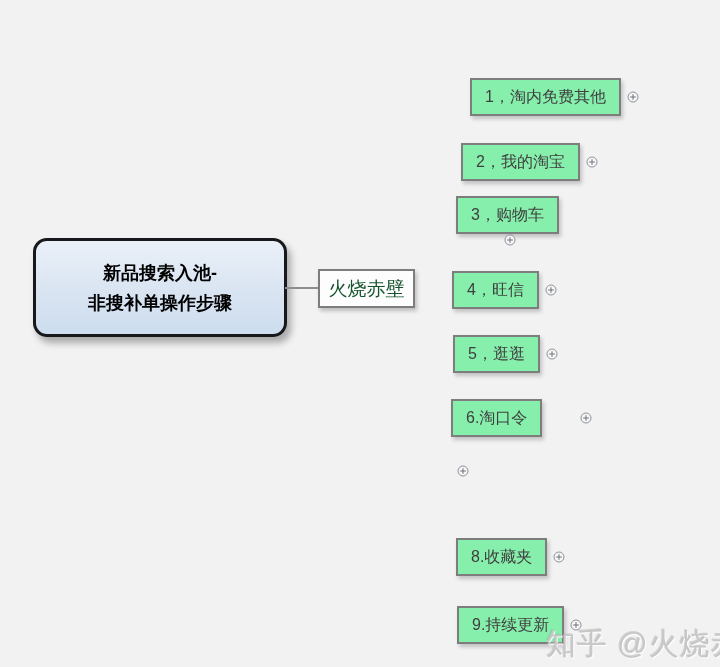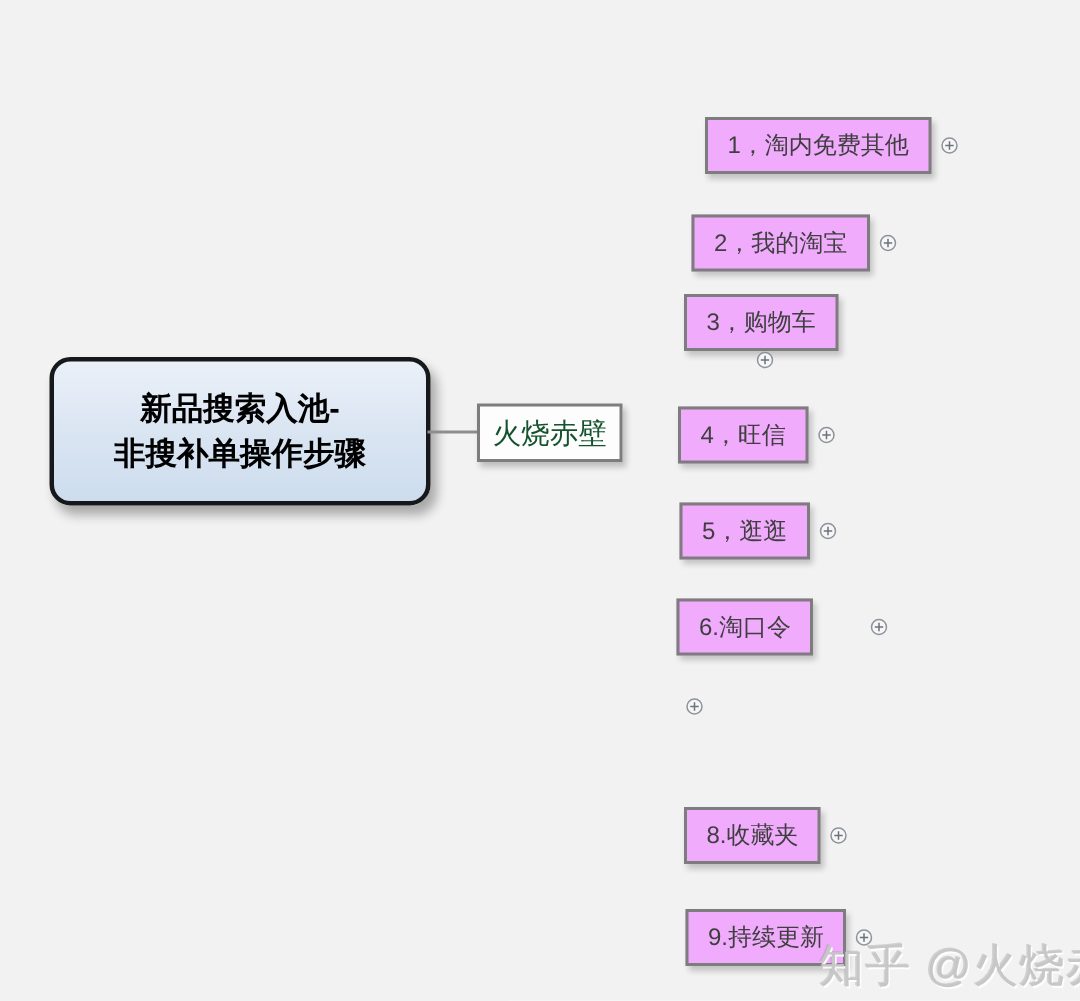--- a/index.html
+++ b/index.html
@@ -29,21 +29,21 @@
     border: 3px solid #16181c;
     border-radius: 14px;
     box-shadow: 4px 6px 7px rgba(0,0,0,0.30);
     display: flex;
     flex-direction: column;
     align-items: center;
     justify-content: center;
     text-align: center;
   }
   .root-node .line {
-    font-size: 21px;
+    font-size: 18px;
     font-weight: bold;
     color: #000000;
     line-height: 30px;
     white-space: nowrap;
   }
 
   
   .connector {
     position: absolute;
     left: 285px;
@@ -76,21 +76,21 @@
 
   
   .subtopic {
     position: absolute;
     display: flex;
     align-items: center;
   }
   .tbox {
     box-sizing: border-box;
     height: 38px;
-    background: #f0abfc;
+    background: #86efac;
     border: 2px solid #7d7d7d;
     box-shadow: 2px 3px 4px rgba(0,0,0,0.20);
     display: flex;
     align-items: center;
     justify-content: center;
     padding: 0 13px;
   }
   .tbox span {
     font-size: 16px;
     color: #3f3f3f;

